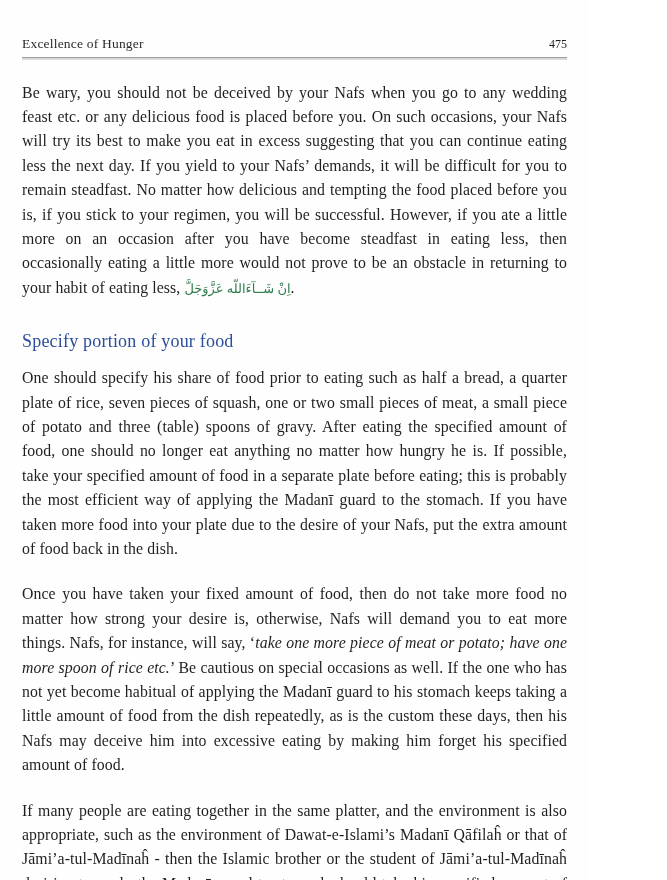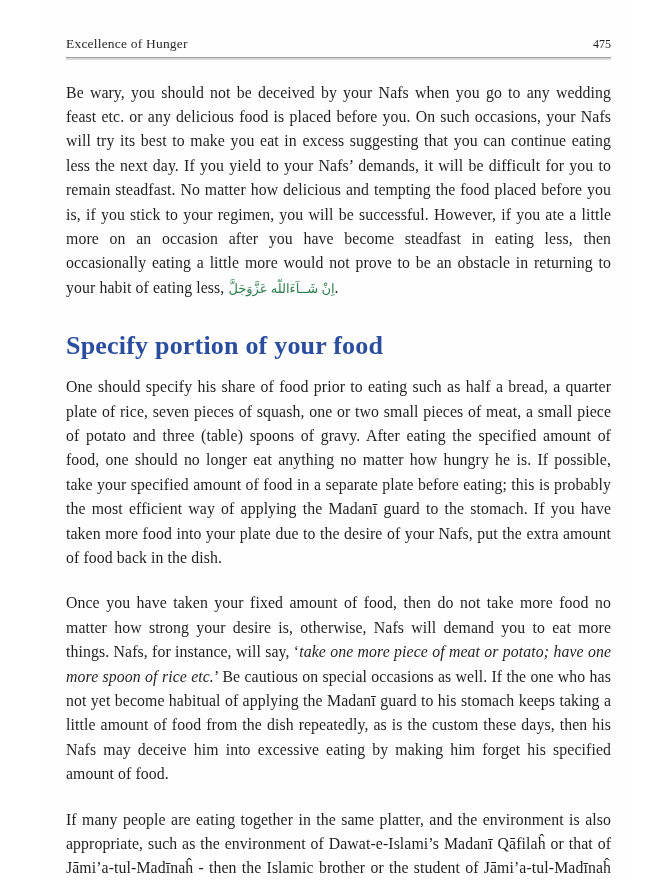--- a/index.html
+++ b/index.html
@@ -9,21 +9,20 @@
   }
   .page {
     box-sizing: border-box;
     width: 588px;
     height: 880px;
     background: #fefefe;
     padding: 36px 21px 0 22px;
     font-family: "Liberation Serif", "DejaVu Serif", serif;
     color: var(--body-text, #1f1f1f);
     overflow: hidden;
-    margin-left: 44px;
   }
   .page-header {
     display: flex;
     justify-content: space-between;
     align-items: flex-end;
   }
   .running-title {
     font-size: 13.5px;
     letter-spacing: 0.2px;
     color: #2a2a2a;
@@ -45,22 +44,22 @@
     font-size: 15.8px;
     line-height: 24.4px;
     text-align: justify;
     margin: 0 0 21px 0;
     letter-spacing: 0.1px;
   }
   .body-paragraph.continued {
     text-align-last: justify;
   }
   .section-heading {
-    font-size: 26px;
-    font-weight: 700;
+    font-size: 18px;
+    font-weight: 400;
     color: var(--heading-blue, #2a4d9d);
     margin: 30px 0 14px 0;
     letter-spacing: 0.2px;
   }
   .seg-italic {
     font-style: italic;
   }
   .seg-arabic {
     font-family: Liberation Serif, serif;
     color: var(--arabic-green, #2e7d4e);

